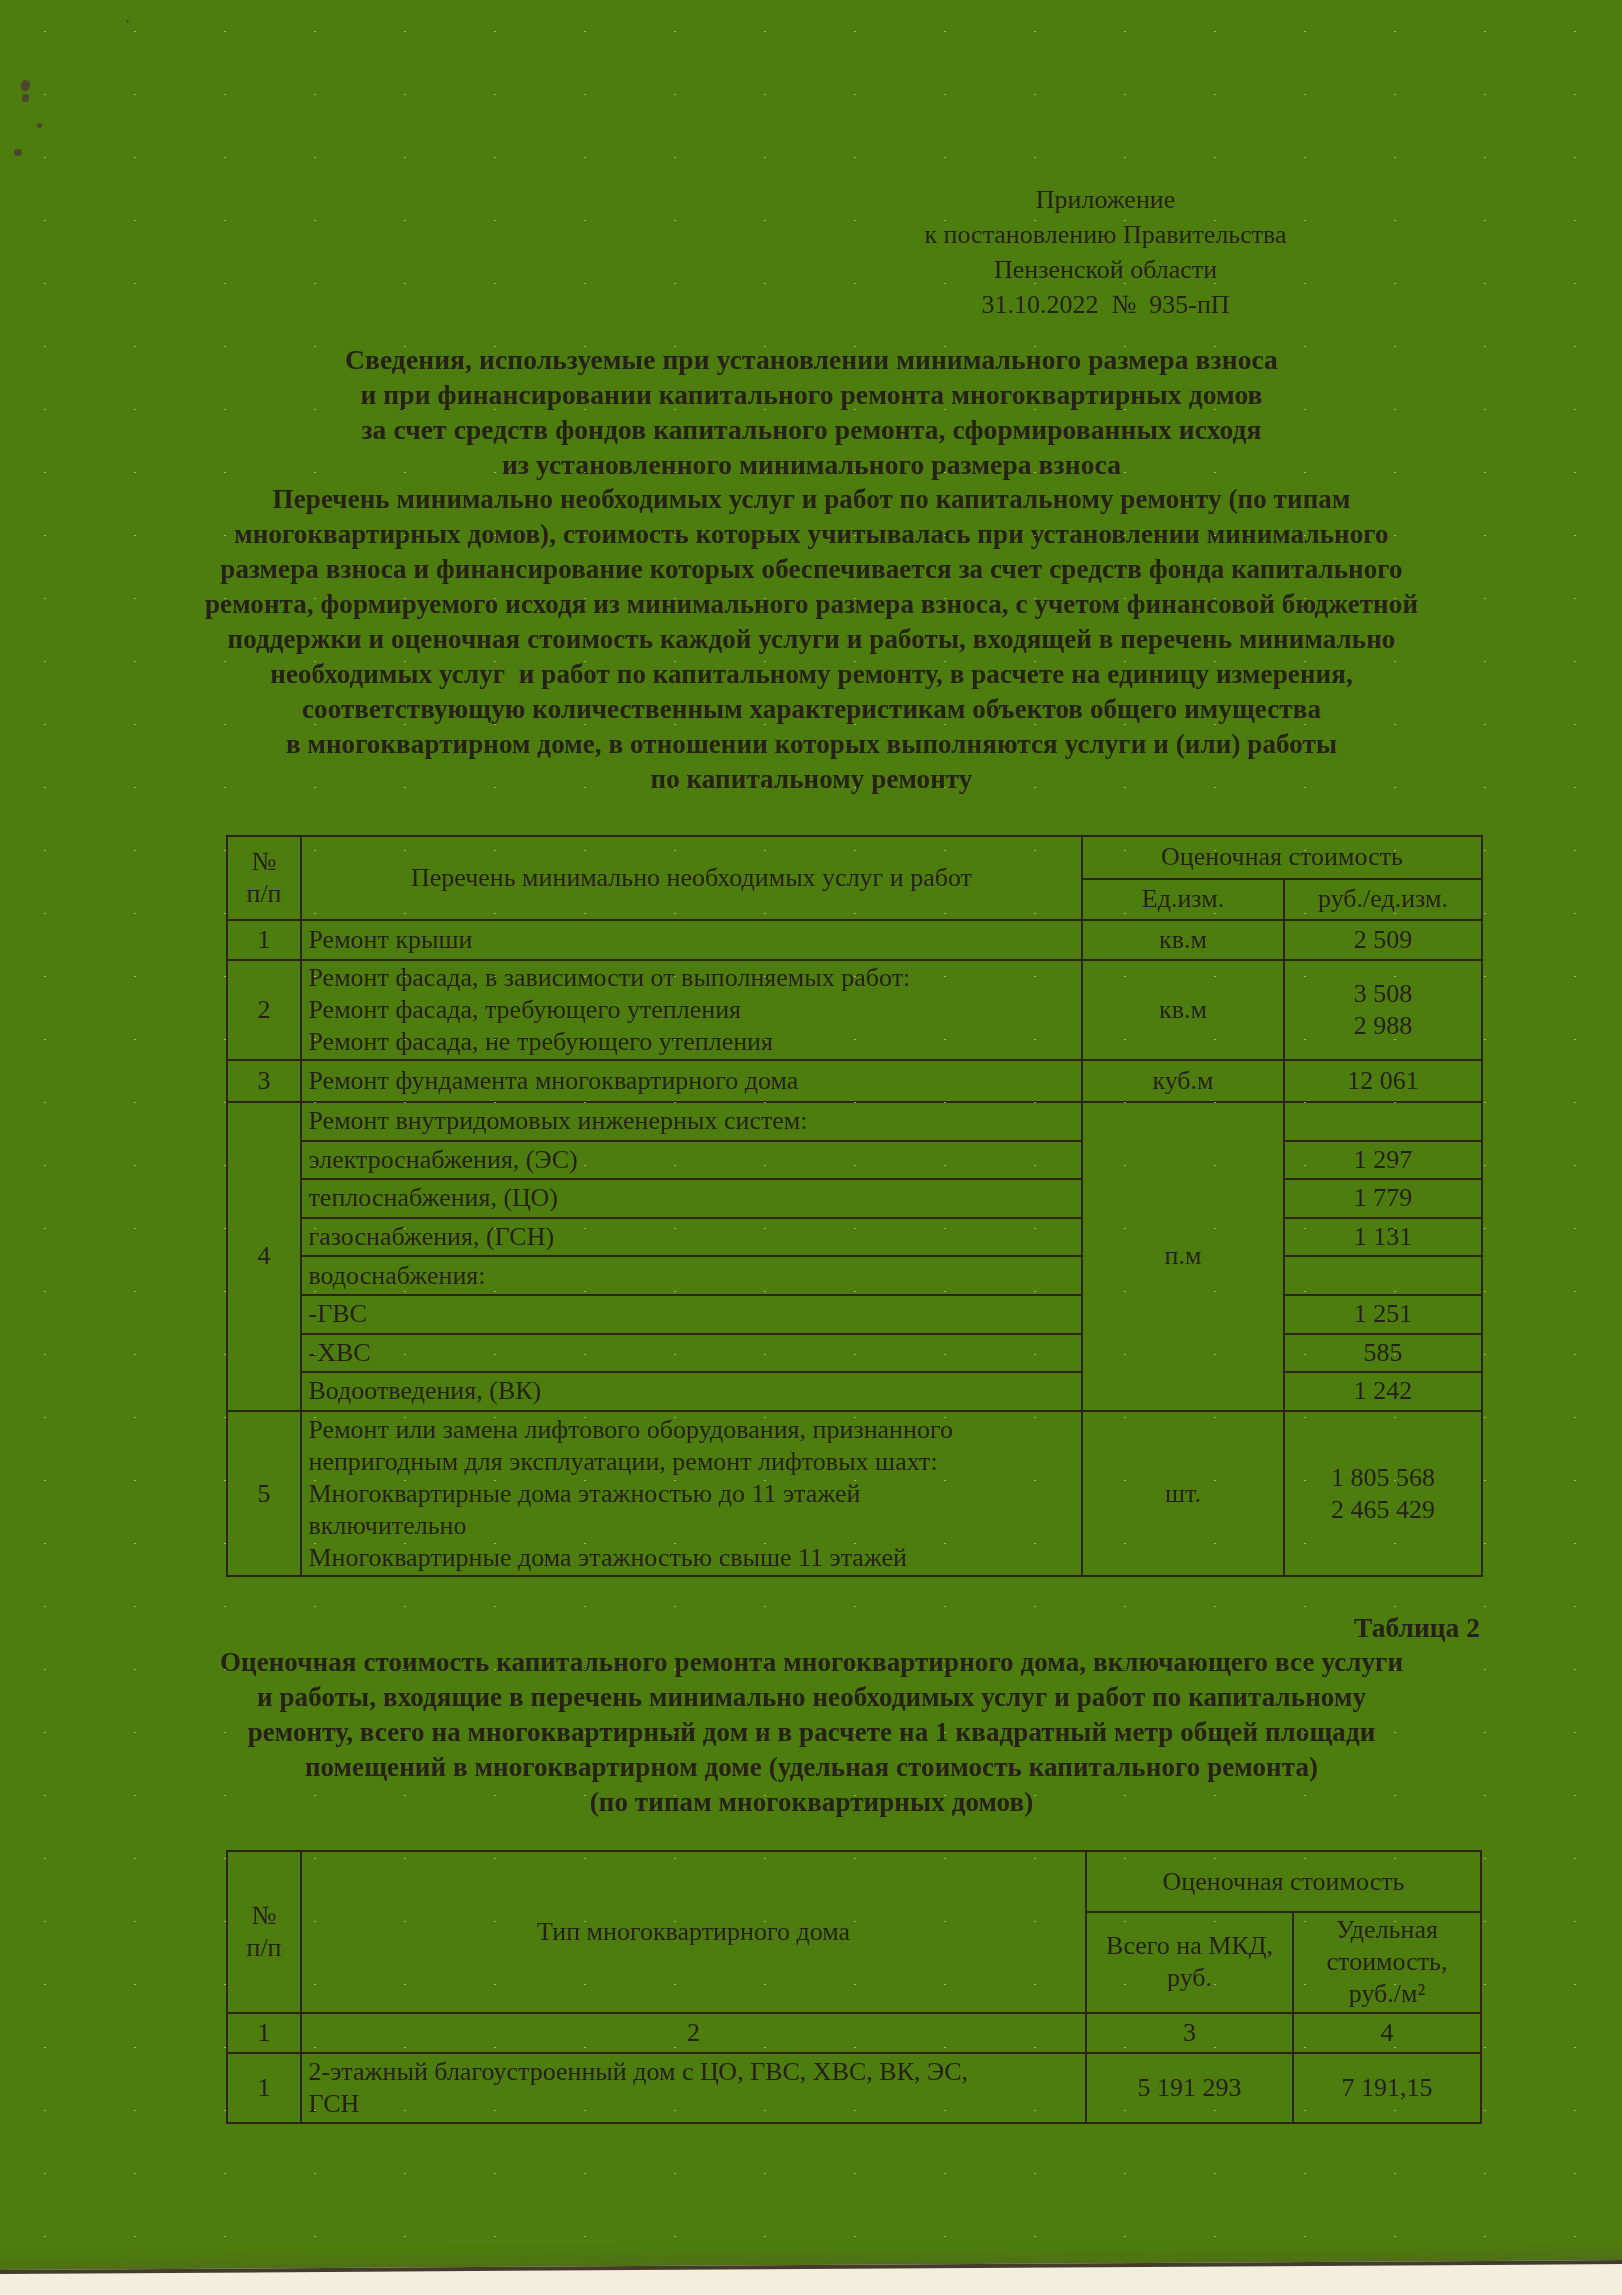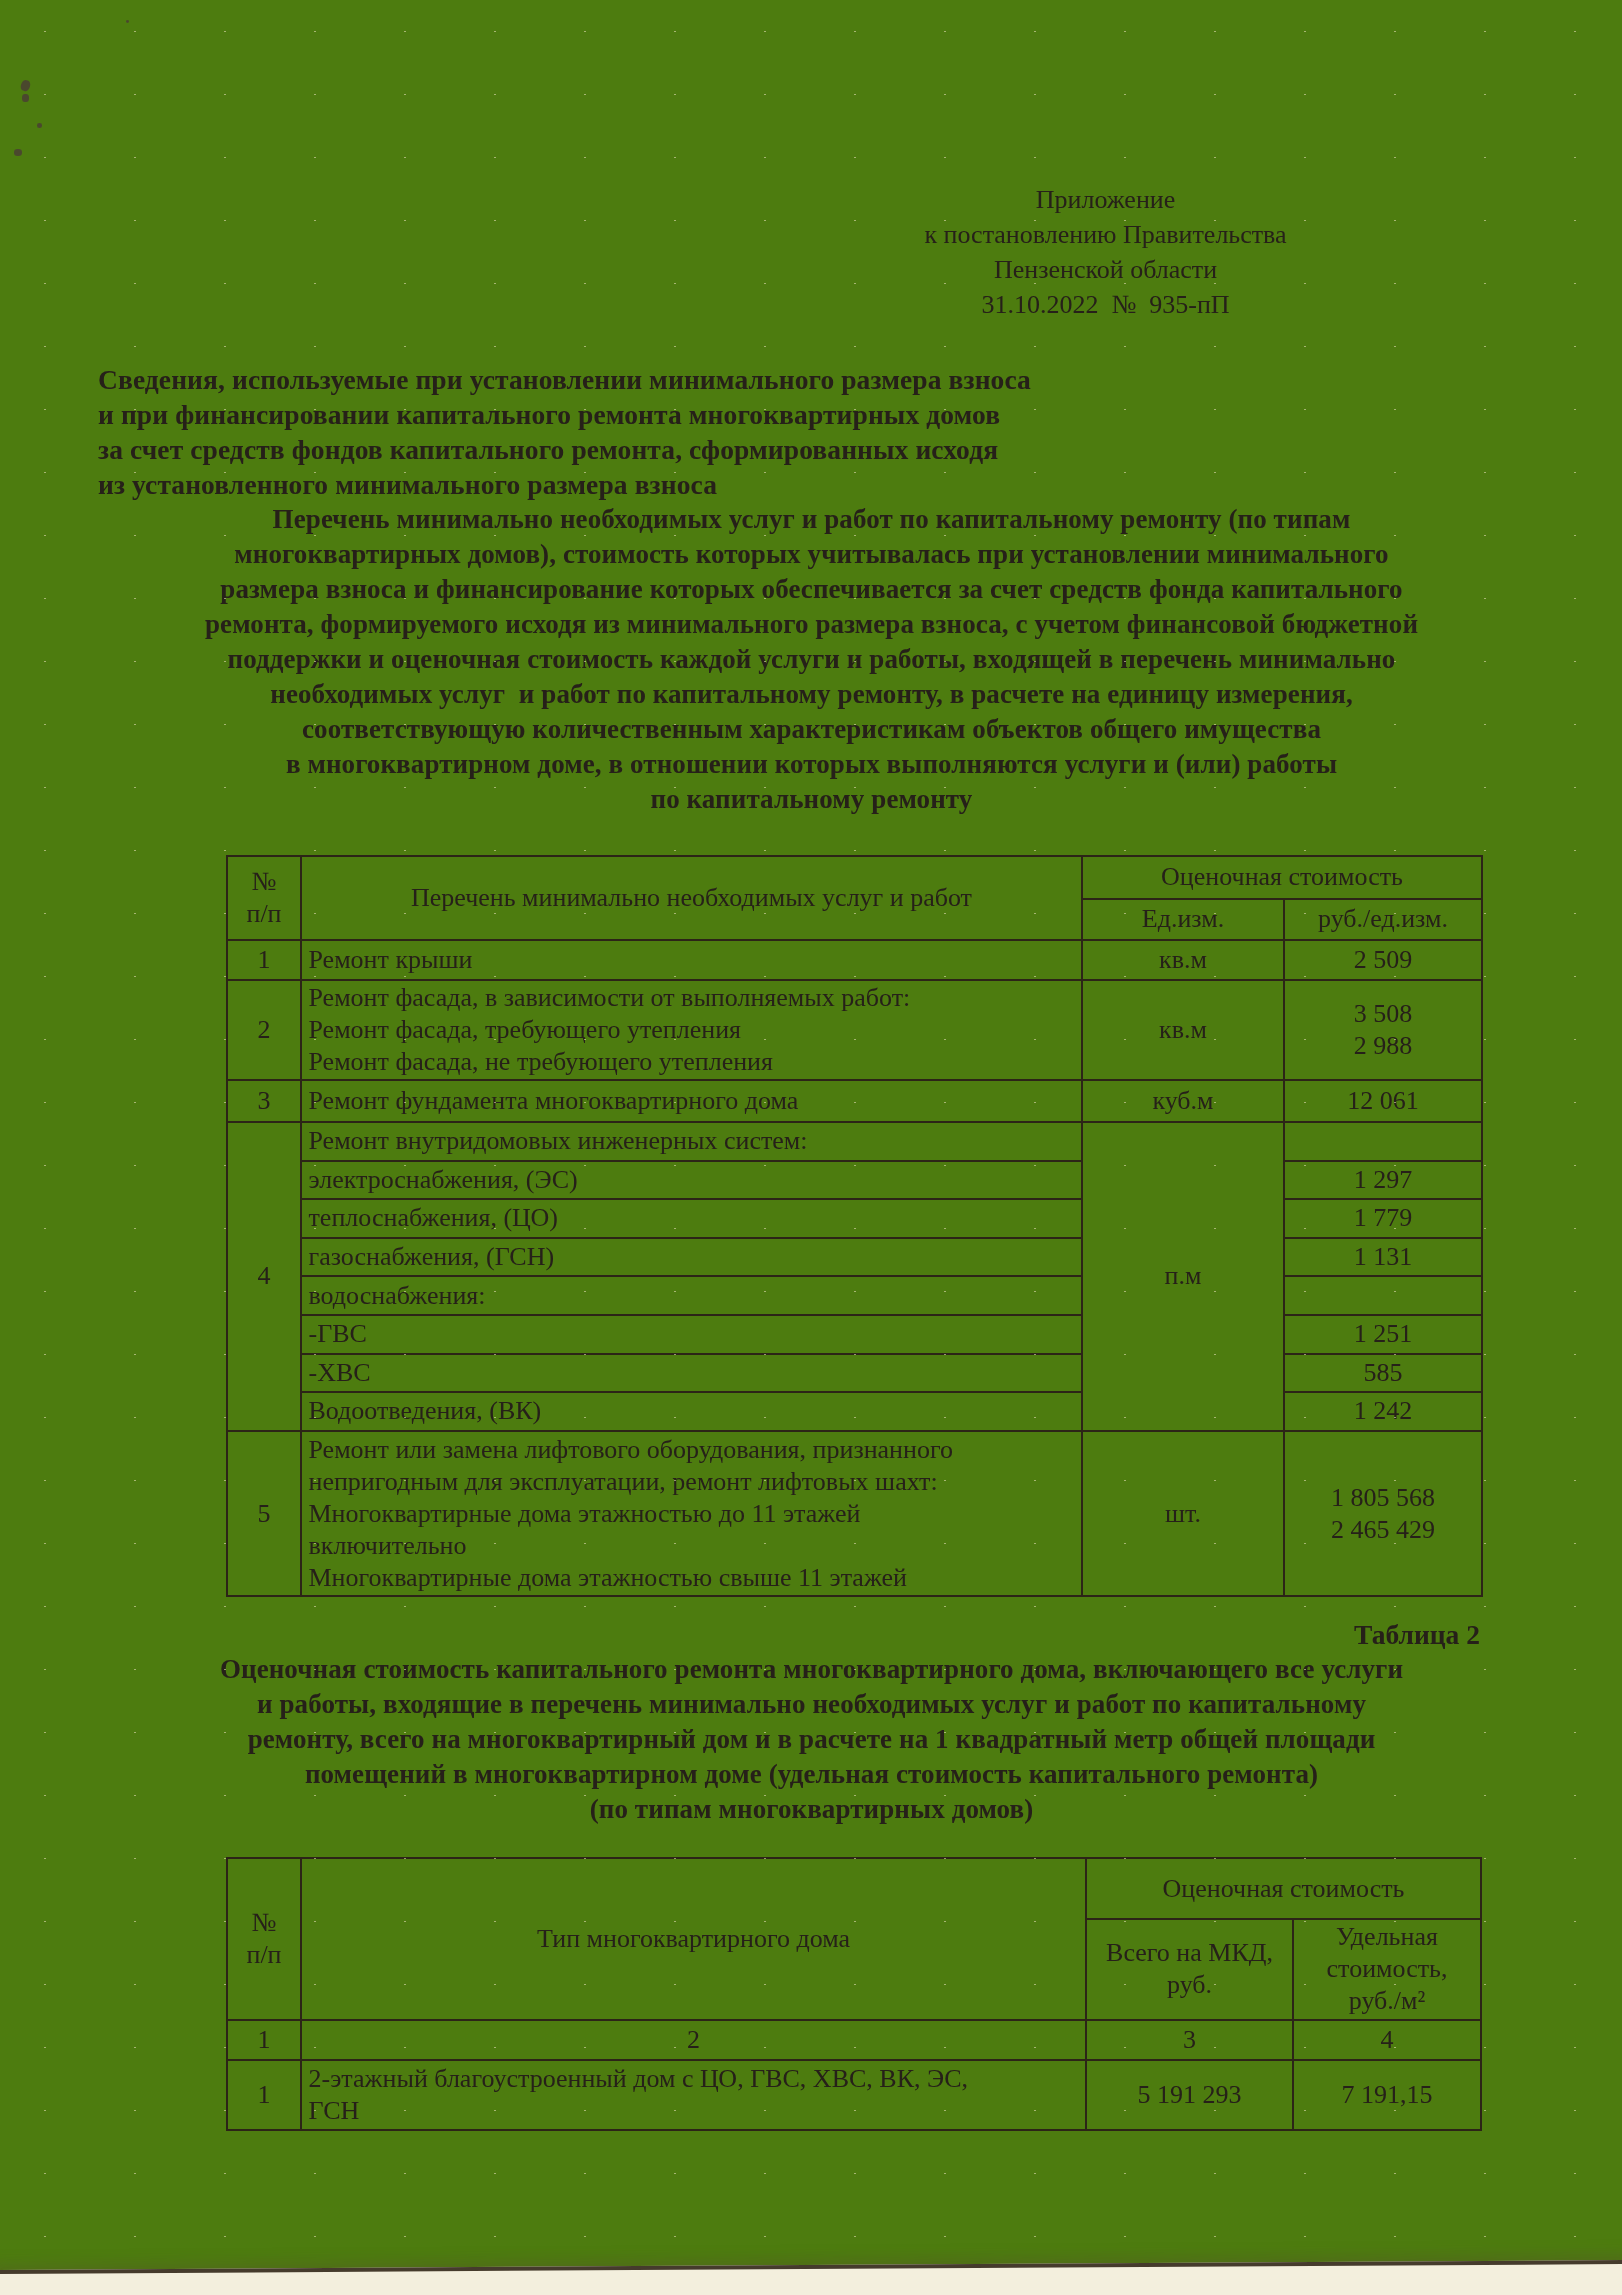--- a/index.html
+++ b/index.html
@@ -21,29 +21,29 @@
     opacity:.55;
   }
   .speck { position:absolute; background:#4a4033; border-radius:45%; opacity:.85; }
 
   .hdr {
     margin:182px 0 0 896px; width:419px;
     text-align:center; font-size:26px; line-height:35px;
     white-space:pre-line;
   }
   .title {
-    margin:40px 98px 0 98px; 
+    margin:20px 98px 0 98px; text-align:center;
     font-weight:bold; font-size:27.5px; line-height:35px;
     white-space:pre-line; letter-spacing:0.1px;
   }
   .tbl-label {
     margin-right:143px; text-align:right;
     font-weight:bold; font-size:27.5px; line-height:35px;
   }
-  .tbl-label.second { margin-top:20px; }
+  .tbl-label.second { margin-top:33px; }
   .para {
     margin:0 98px; text-align:center;
     font-weight:bold; font-size:27px; line-height:35px;
     white-space:pre-line; letter-spacing:0.1px;
   }
 
   table.doc {
     border-collapse:collapse; table-layout:fixed;
     margin-left:226px; margin-top:38px;
     background:transparent;

